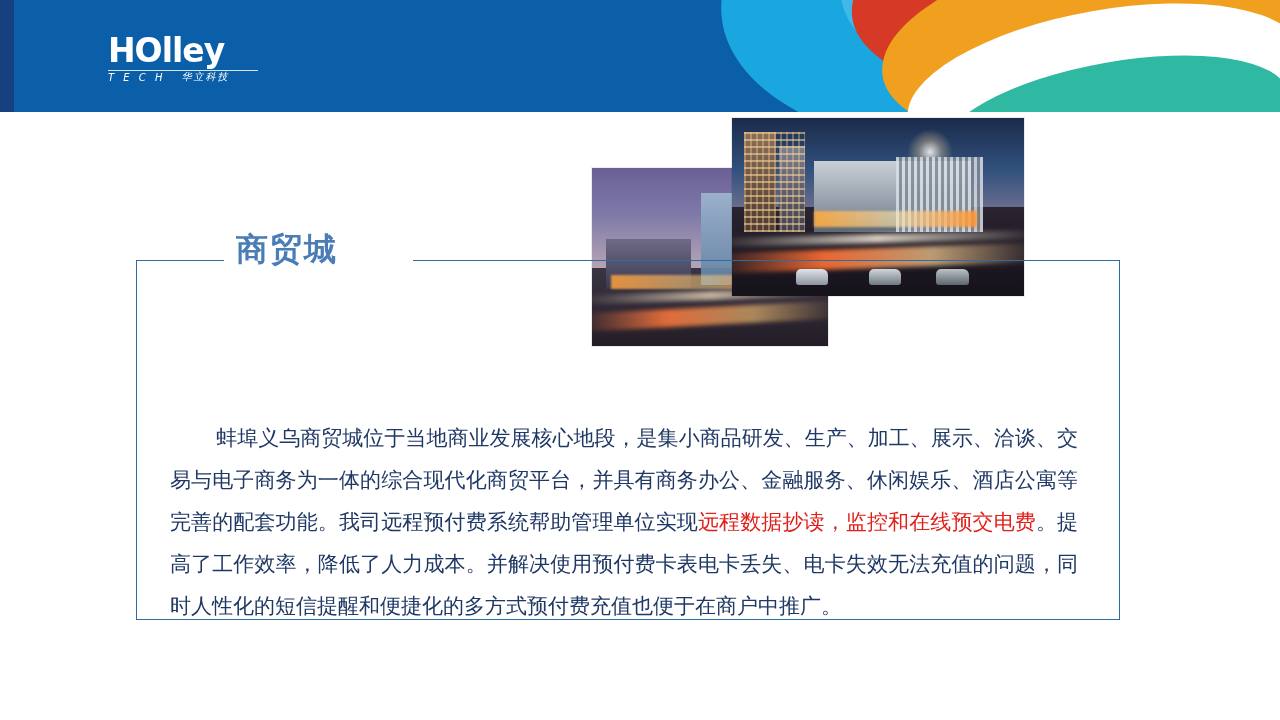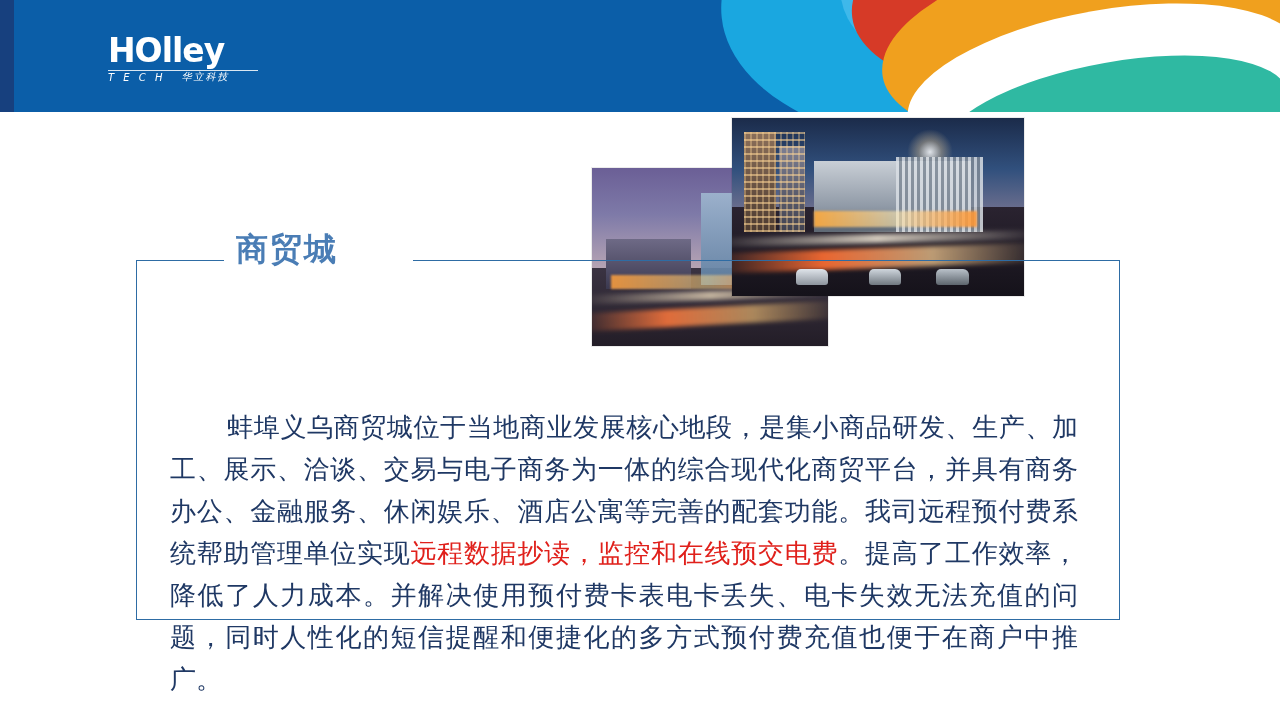--- a/index.html
+++ b/index.html
@@ -317,23 +317,23 @@
     font-weight: bold;
     color: #4a7db5;
     letter-spacing: 2px;
     white-space: nowrap;
   }
 
   
   .body-text {
     position: absolute;
     left: 170px;
-    top: 380px;
+    top: 396px;
     width: 908px;
-    font-size: 26px;
+    font-size: 21px;
     line-height: 42px;
     color: #1f3864;
     text-align: justify;
     text-indent: 2.2em;
   }
   .hl-red {
     color: #e0201b;
   }
 
   

